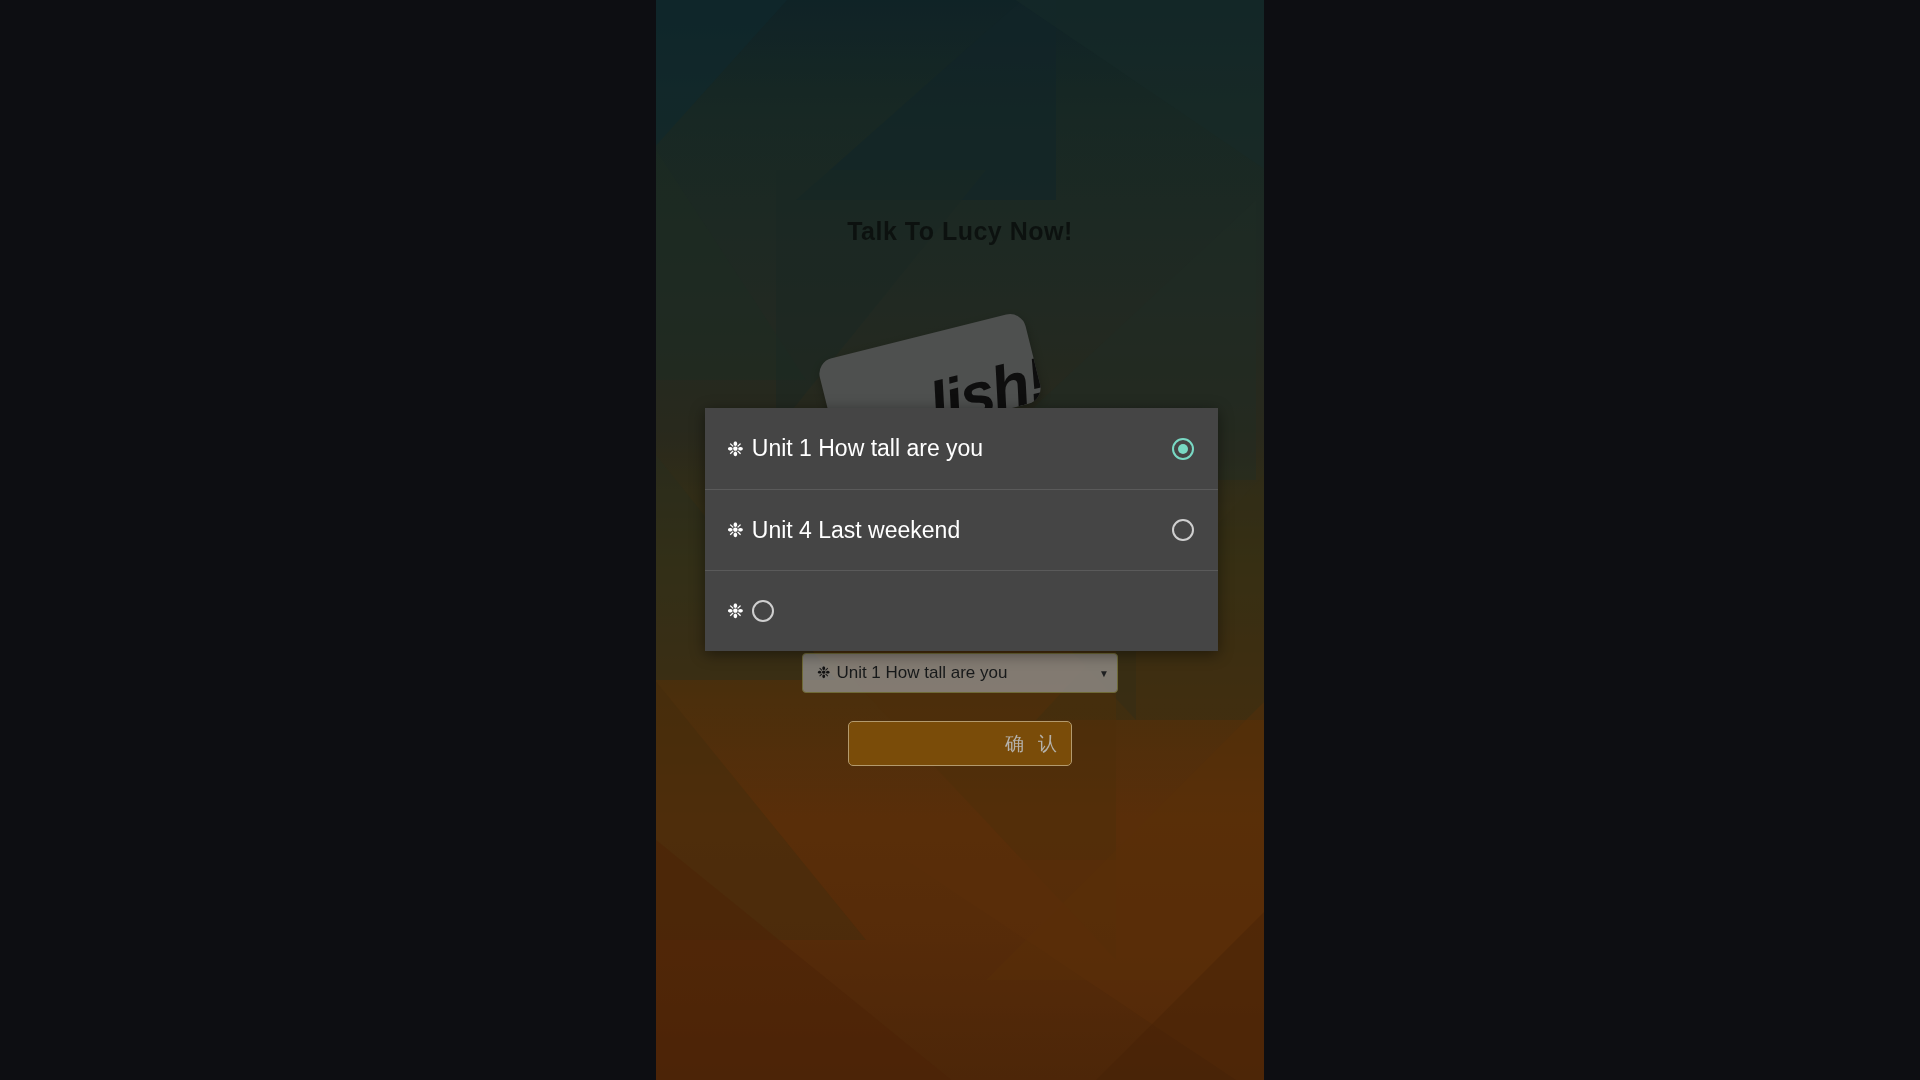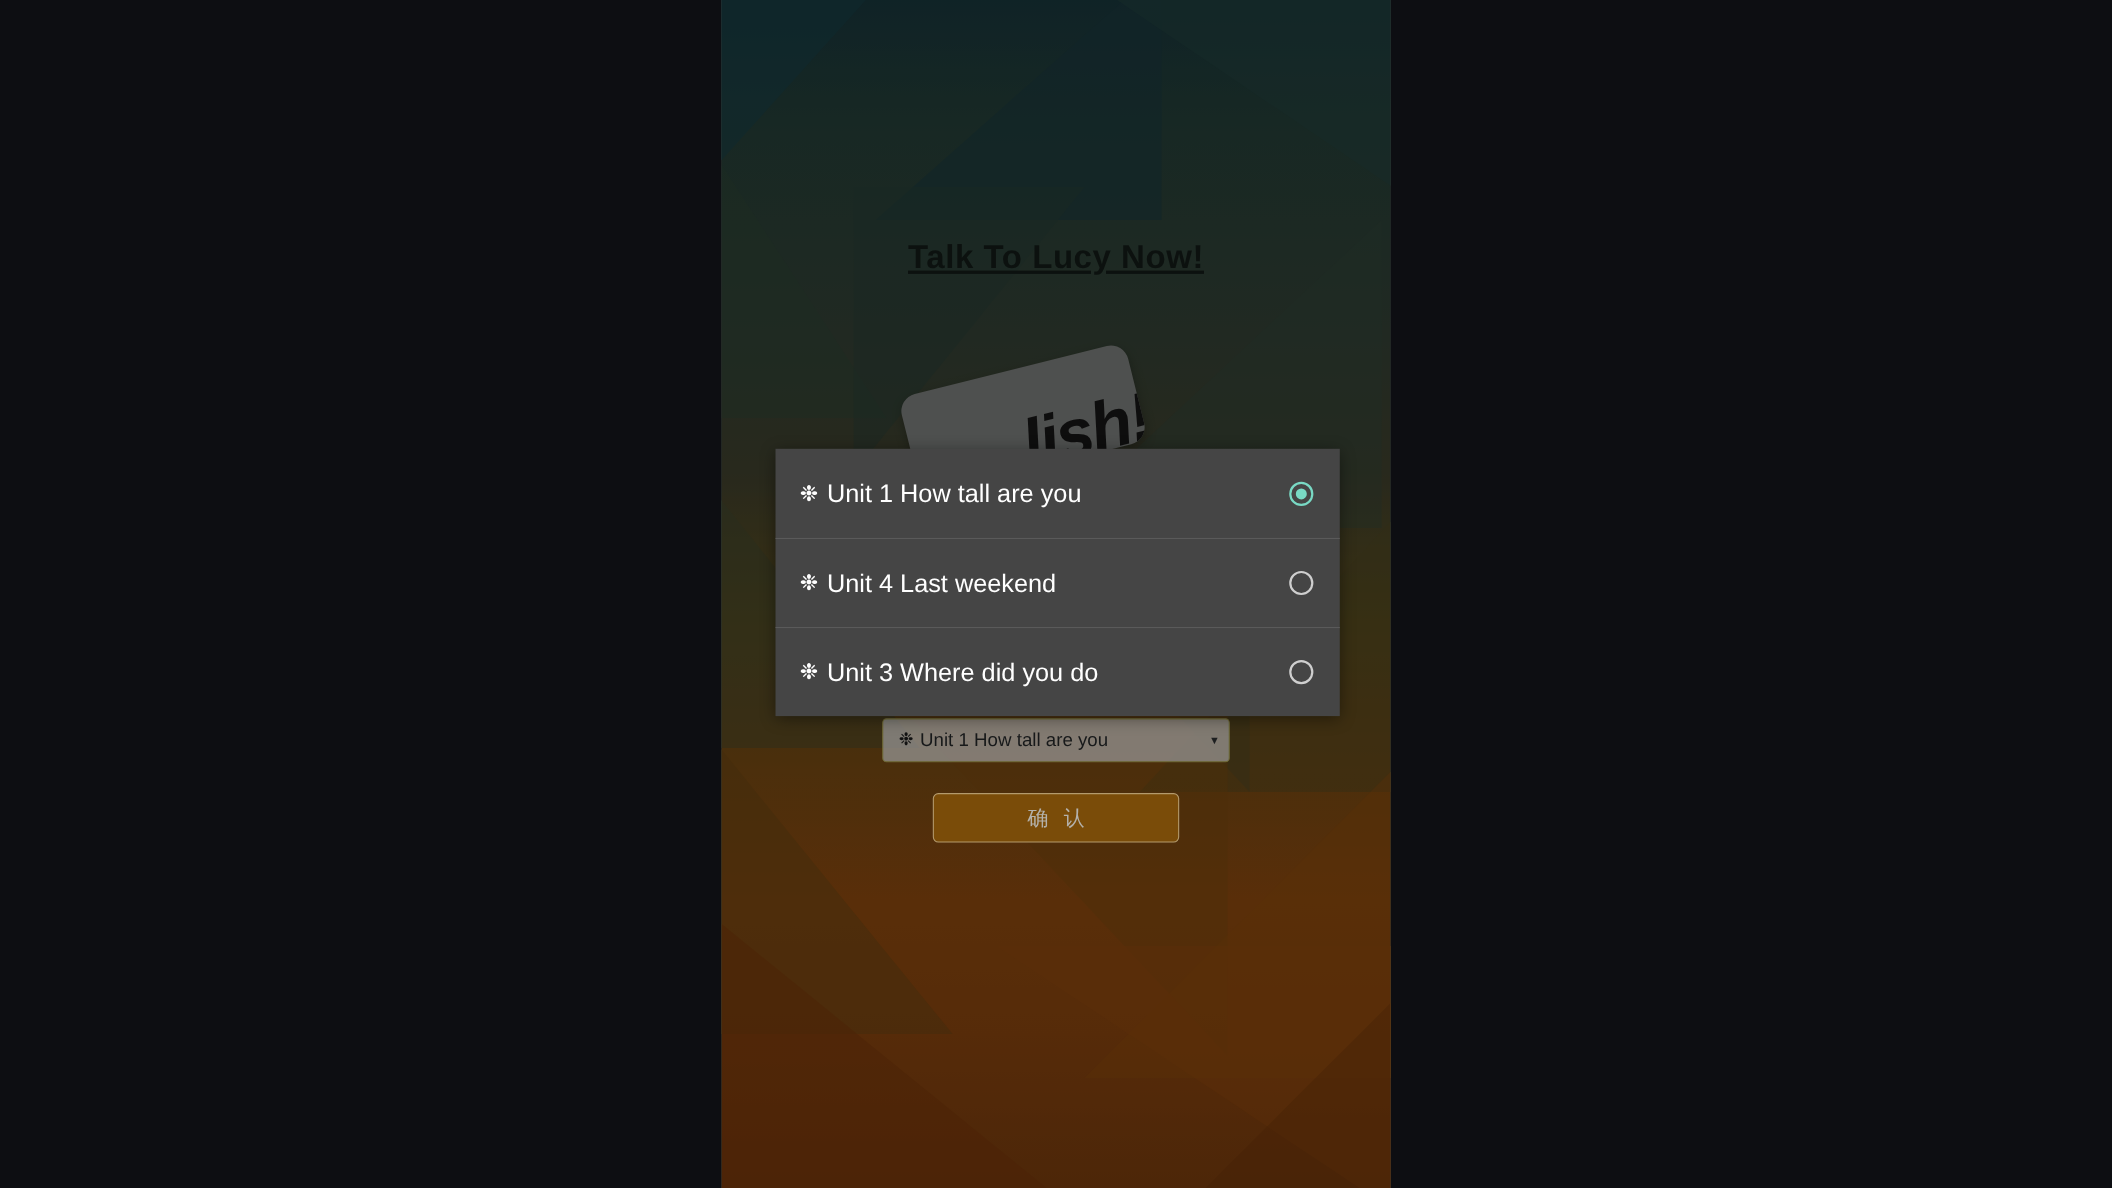--- a/index.html
+++ b/index.html
@@ -76,21 +76,21 @@
     text-align: center;
     z-index: 4;
   }
   #header .line {
     color: #17201c;
     font-weight: bold;
     line-height: 1.26;
     letter-spacing: .5px;
   }
   #header .cn { font-size: 25px; }
-  #header .en { font-size: 30px; text-decoration: underline; }
+  #header .en { font-size: 25px; }
 
   
   #logo-card {
     position: absolute;
     left: 168px;
     top: 335px;
     width: 212px;
     height: 92px;
     background: #8f9290;
     border-radius: 16px;
@@ -170,21 +170,21 @@
     height: 45px;
     background: #7a4c09;
     border: 1px solid #b39a6d;
     border-radius: 5px;
     color: #b4b1ab;
     font-size: 19px;
     letter-spacing: 14px;
     text-indent: 14px;
     display: flex;
     align-items: center;
-    justify-content: center;
+    justify-content: flex-end;
     cursor: pointer;
     box-sizing: border-box;
   }
 
   
   #unit-dialog {
     position: absolute;
     left: 705px;
     top: 408px;
     width: 513px;
@@ -305,19 +305,18 @@
     </div>
 
     <div class="unit-row">
       <span class="flower-w">❉</span>
       <span class="unit-label">Unit 4 Last weekend</span>
       <span class="radio"></span>
     </div>
 
     <div class="unit-row">
       <span class="flower-w">❉</span>
-      <span class="unit-label">Unit 3 Where did you do</span>
       <span class="radio"></span>
     </div>
 
   </div>
 
 </div>
 
 </body></html>

